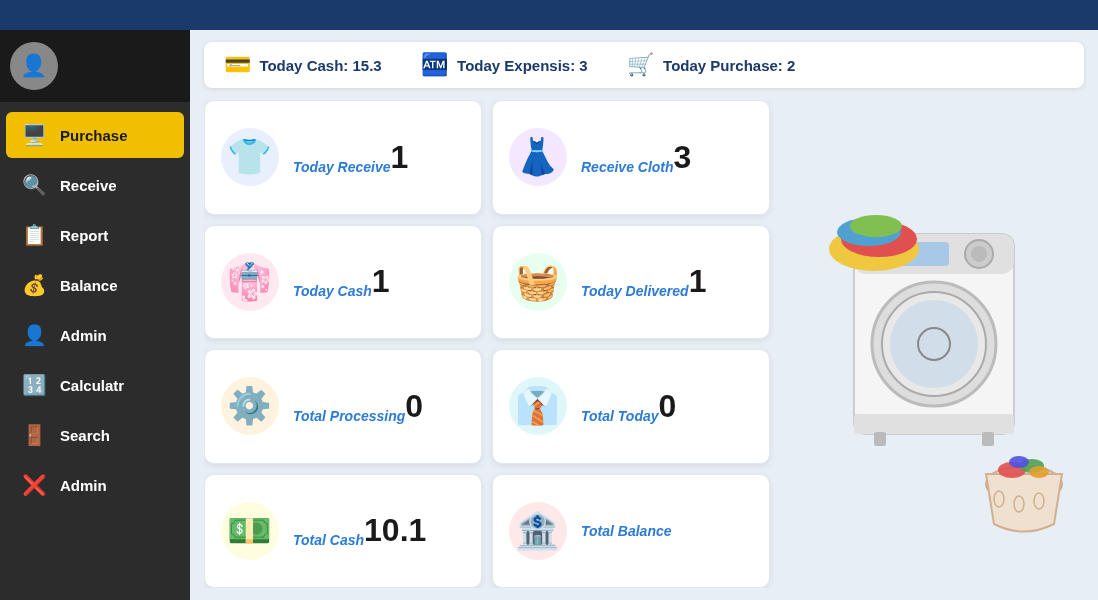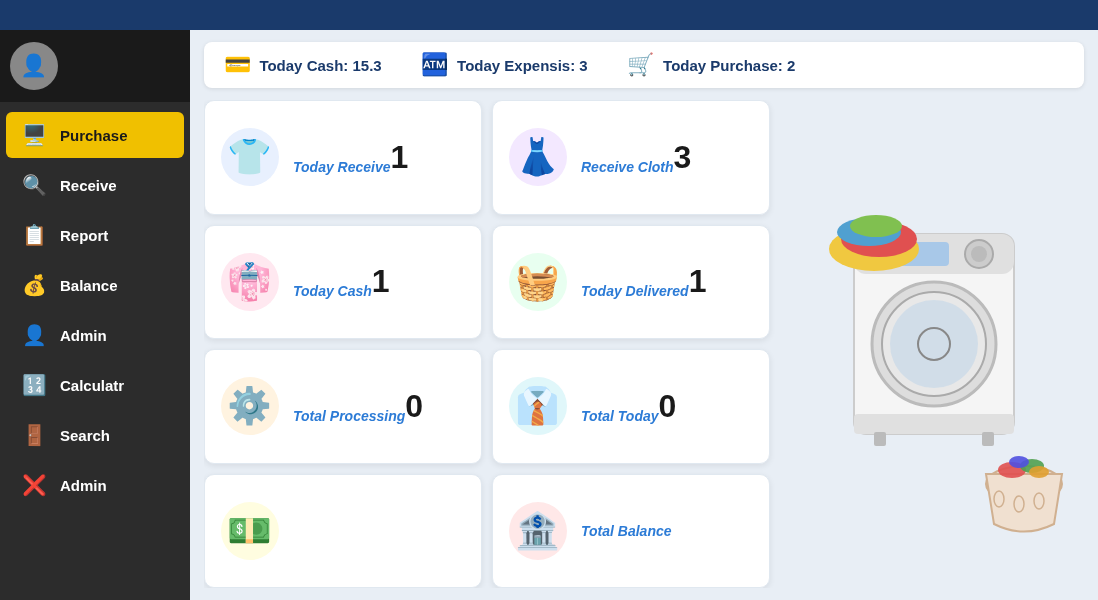--- a/index.html
+++ b/index.html
@@ -322,20 +322,24 @@
           </div>
           <div class="card">
             <div class="card-icon-area circle-teal">👔</div>
             <div class="card-info">
               <div class="card-label">Total Today</div>
               <div class="card-value">0</div>
             </div>
           </div>
           <div class="card">
             <div class="card-icon-area circle-gold">💵</div>
+            <div class="card-info">
+              <div class="card-label">Total Cash</div>
+              <div class="card-value">10.1</div>
+            </div>
           </div>
           <div class="card">
             <div class="card-icon-area circle-red">🏦</div>
             <div class="card-info">
               <div class="card-label">Total Balance</div>
               <div class="card-value"></div>
             </div>
           </div>
         </div>
 

